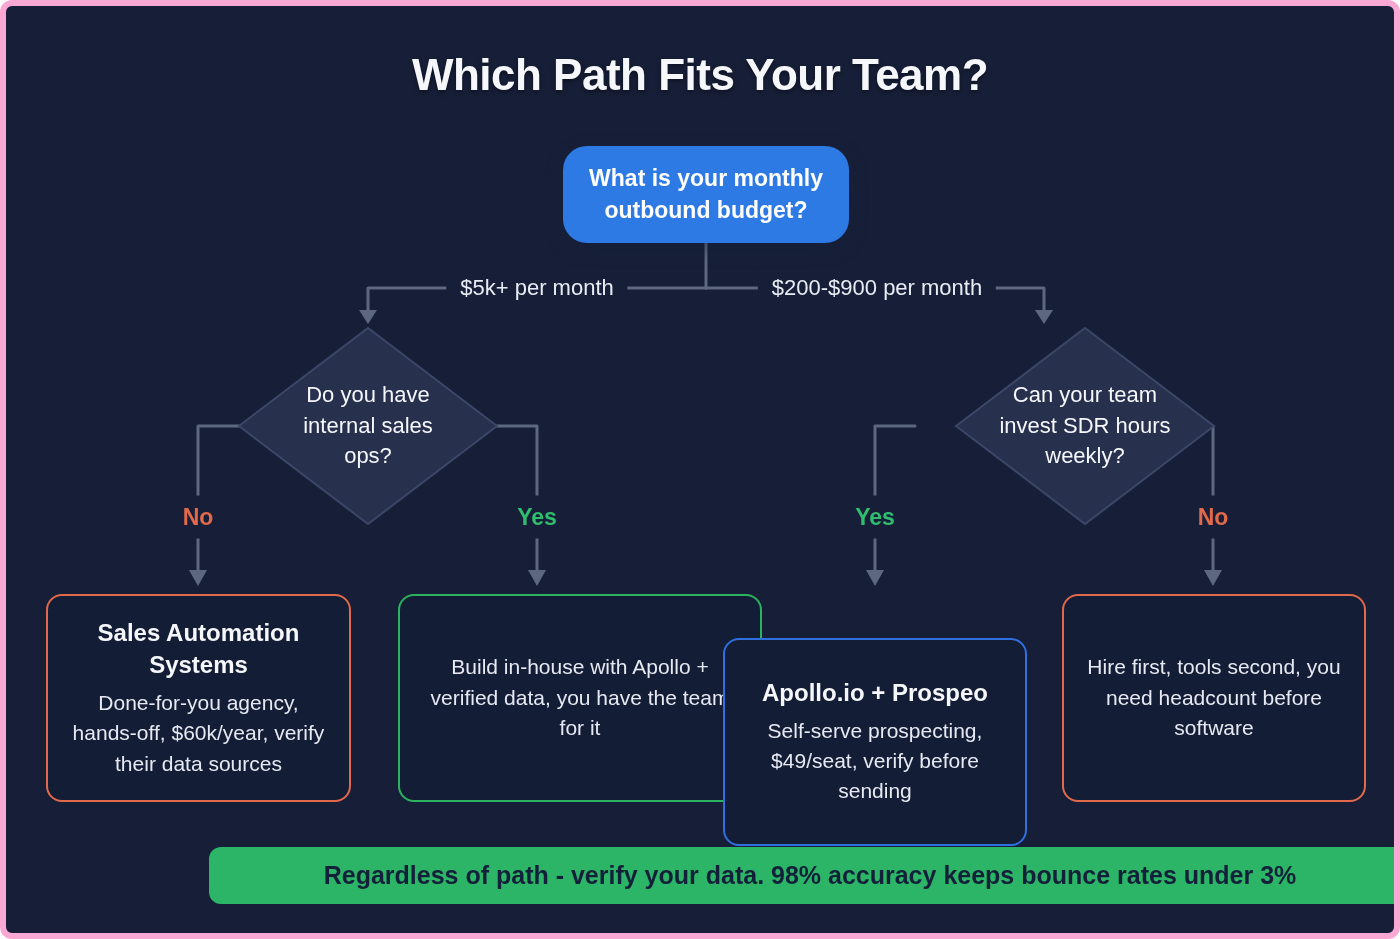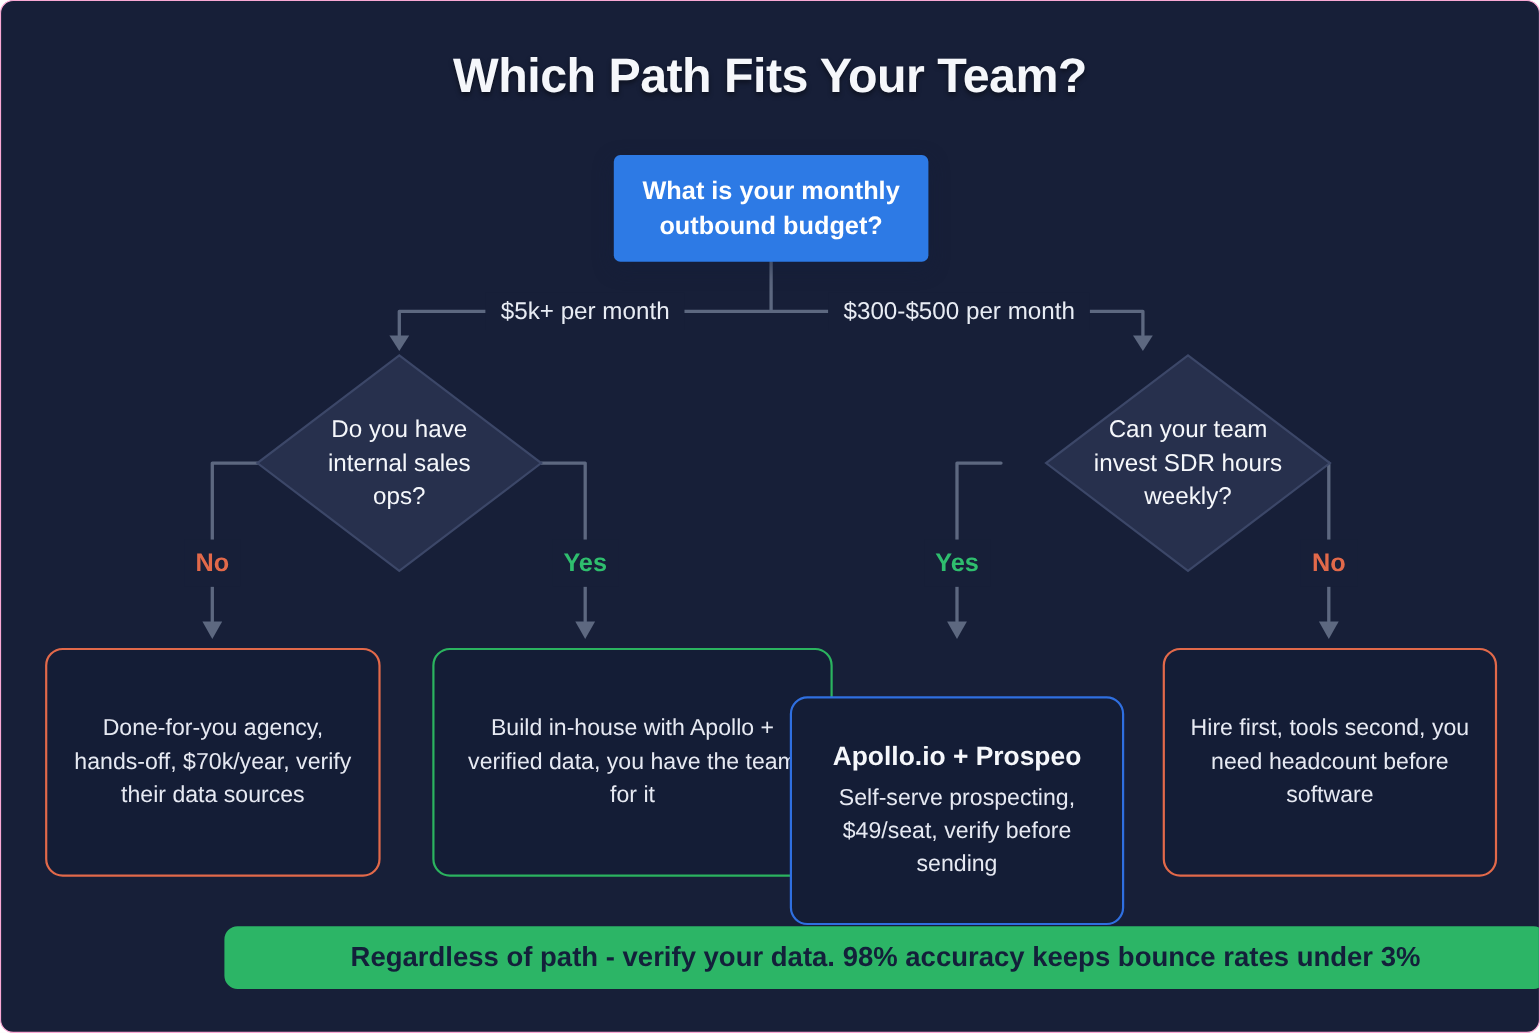--- a/index.html
+++ b/index.html
@@ -1,33 +1,33 @@
 <!DOCTYPE html>
 <html style="--background: #171f38; --box-bg: #141d36; --node-blue: #2d7ae5; --line: #5d6880; --diamond-fill: #27304d; --diamond-stroke: #3c4768; --green: #2fbe6e; --orange: #e2694a; --footer-bg: #2cb566; --footer-text: #13203a; --text: #f5f7fb; --muted-text: #e6e9f2;"><head>
 <meta charset="utf-8">
 <style>
   * { margin:0; padding:0; box-sizing:border-box; }
   html,body { width:1400px; height:939px; background:#ffffff; font-family:"Liberation Sans", sans-serif; }
   .canvas {
     position:relative; width:1400px; height:939px; overflow:hidden;
-    background:var(--background); border-radius:12px; border:1px solid #f9a8d4;
+    background:var(--background); border-radius:12px; border:6px solid #f9a8d4;
   }
   .connectors { position:absolute; left:0; top:0; width:1400px; height:939px; pointer-events:none; }
   .connectors path { stroke:var(--line); stroke-width:3; fill:none; stroke-linejoin:round; stroke-linecap:round; }
   .connectors polygon.arrow { fill:var(--line); }
 
   .page-title {
     position:absolute; top:44px; left:0; width:100%;
     text-align:center; color:var(--text); font-size:44px; font-weight:700;
     letter-spacing:-0.5px; text-shadow:0 2px 5px rgba(0,0,0,.45);
   }
 
   .root-node {
     position:absolute; left:557px; top:140px; width:286px; height:97px;
-    background:var(--node-blue); border-radius:6px;
+    background:var(--node-blue); border-radius:24px;
     display:flex; align-items:center; justify-content:center; text-align:center;
     color:#ffffff; font-size:23px; font-weight:600; line-height:1.35;
     padding:0 18px; box-shadow:0 6px 18px rgba(20,30,60,.45);
   }
 
   .branch-label {
     position:absolute; top:282px; transform:translate(-50%,-50%);
     background:var(--background); padding:4px 14px;
     color:#e8ecf4; font-size:22px; font-weight:500; white-space:nowrap;
   }
@@ -97,21 +97,21 @@
     <polygon class="arrow" points="1198,564 1216,564 1207,580"></polygon>
   </svg>
 
   <h1 class="page-title">Which Path Fits Your Team?</h1>
 
   <div class="root-node">
     <span>What is your monthly outbound budget?</span>
   </div>
 
   <div class="branch-label left">$5k+ per month</div>
-  <div class="branch-label right">$300-$500 per month</div>
+  <div class="branch-label right">$200-$900 per month</div>
 
   <div class="diamond left">
     <svg viewBox="0 0 262 200">
       <polygon points="131,2 260,100 131,198 2,100"></polygon>
     </svg>
     <div class="diamond-text">Do you have internal sales ops?</div>
   </div>
 
   <div class="diamond right">
     <svg viewBox="0 0 262 200">
@@ -119,21 +119,22 @@
     </svg>
     <div class="diamond-text">Can your team invest SDR hours weekly?</div>
   </div>
 
   <div class="edge-label no" style="left:192px">No</div>
   <div class="edge-label yes" style="left:531px">Yes</div>
   <div class="edge-label yes" style="left:869px">Yes</div>
   <div class="edge-label no" style="left:1207px">No</div>
 
   <div class="outcome o1" style="border-color: rgb(226, 105, 74);">
-    <div class="outcome-desc">Done-for-you agency, hands-off, $70k/year, verify their data sources</div>
+    <div class="outcome-title">Sales Automation Systems</div>
+    <div class="outcome-desc">Done-for-you agency, hands-off, $60k/year, verify their data sources</div>
   </div>
 
   <div class="outcome o2" style="border-color: rgb(43, 179, 95);">
 
     <div class="outcome-desc">Build in-house with Apollo + verified data, you have the team for it</div>
   </div>
 
   <div class="outcome o3" style="border-color: rgb(47, 111, 224); margin-top: 44px;">
     <div class="outcome-title">Apollo.io + Prospeo</div>
     <div class="outcome-desc">Self-serve prospecting, $49/seat, verify before sending</div>

